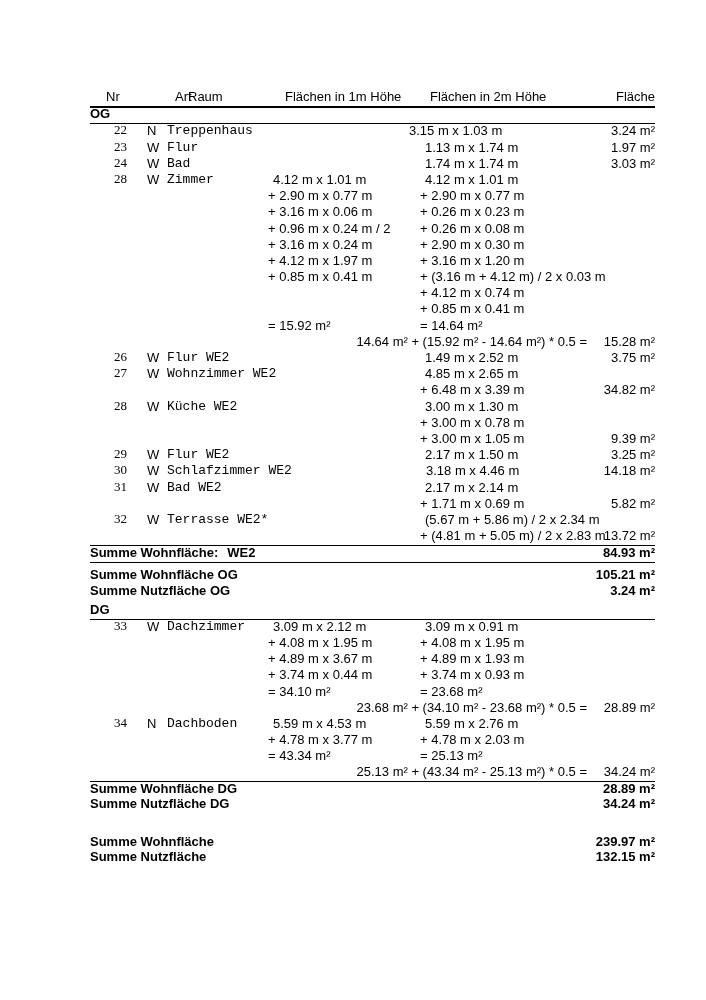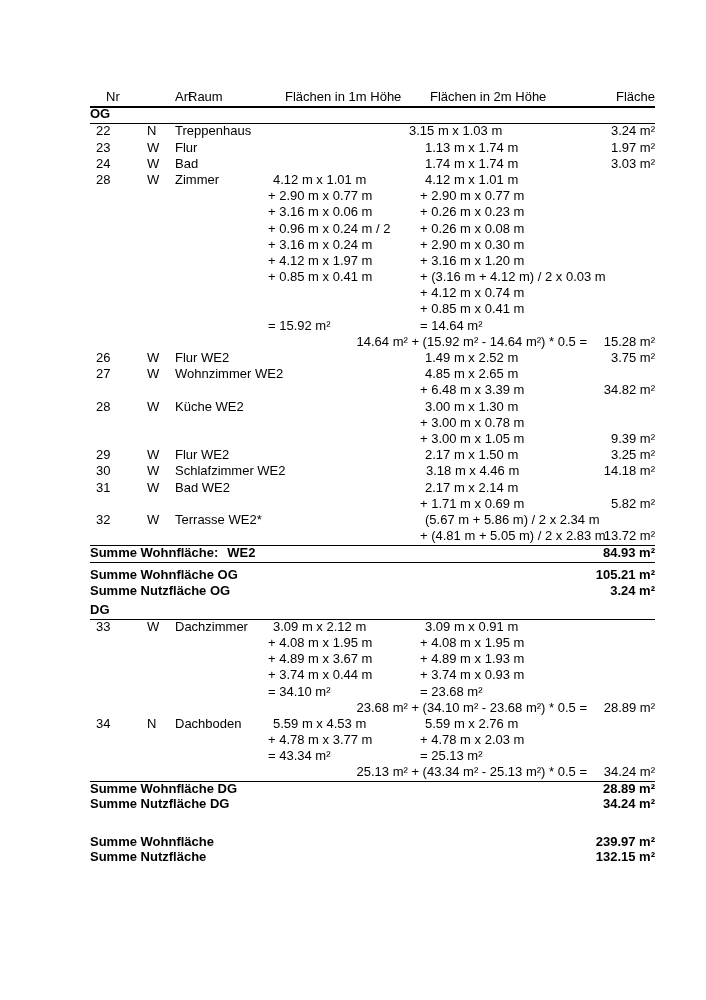--- a/index.html
+++ b/index.html
@@ -10,21 +10,21 @@
   .content{position:absolute;left:90px;top:90px;width:565px;}
   .line{position:relative;height:16.2px;}
   .line.sec{height:15px;}
   .line.sumrow{height:15.5px;}
   .cell{position:absolute;bottom:2px;white-space:nowrap;}
   .b{font-weight:bold;}
   
   .c-h-nr{left:16px;} .c-h-art{left:56px;margin-left:29px;} .c-h-raum{left:98px;margin-top:29px;}
   .c-h-m1{left:168px;padding-left:27px;} .c-h-m2{left:340px;} .c-h-area{right:0;text-align:right;}
   
-  .c-nr{left:6px;} .c-art{left:57px;} .c-raum{left:85px;}
+  .c-nr{left:24px;font-family:Liberation Serif, serif;} .c-art{left:57px;} .c-raum{left:77px;font-family:Liberation Mono, monospace;}
   .c-m1{left:178px;} .c-m2{left:330px;}
   .c-area{right:0;text-align:right;}
   .c-formula{right:68px;text-align:right;}
   .c-sec{left:0;}
   .rule{border-top:1px solid #000;height:0;}
   .rule.thick{border-top-width:2px;}
   .gap{width:100%;}
 </style>
 </head>
 <body>

